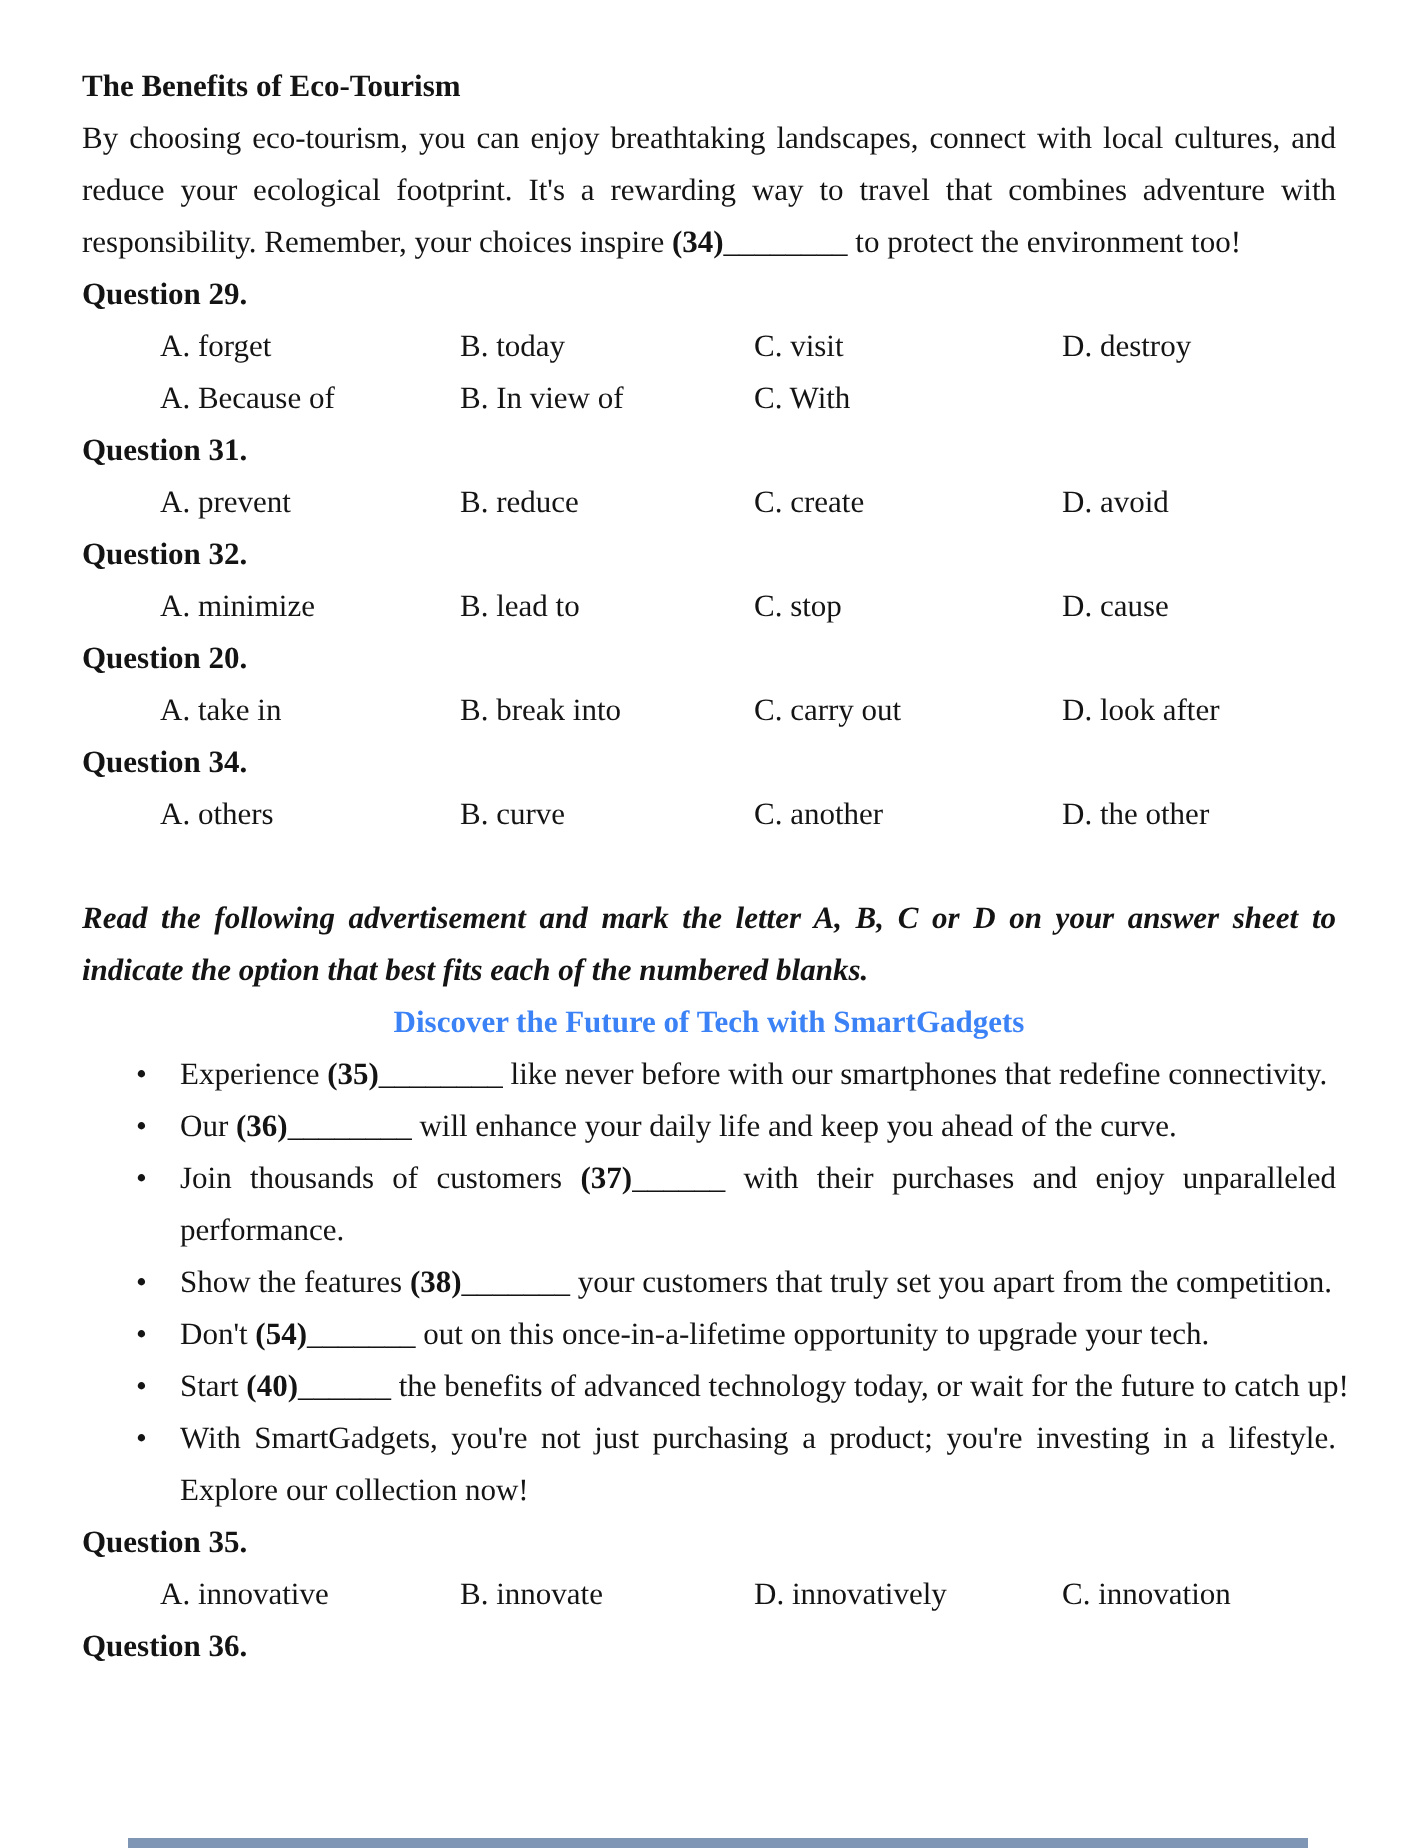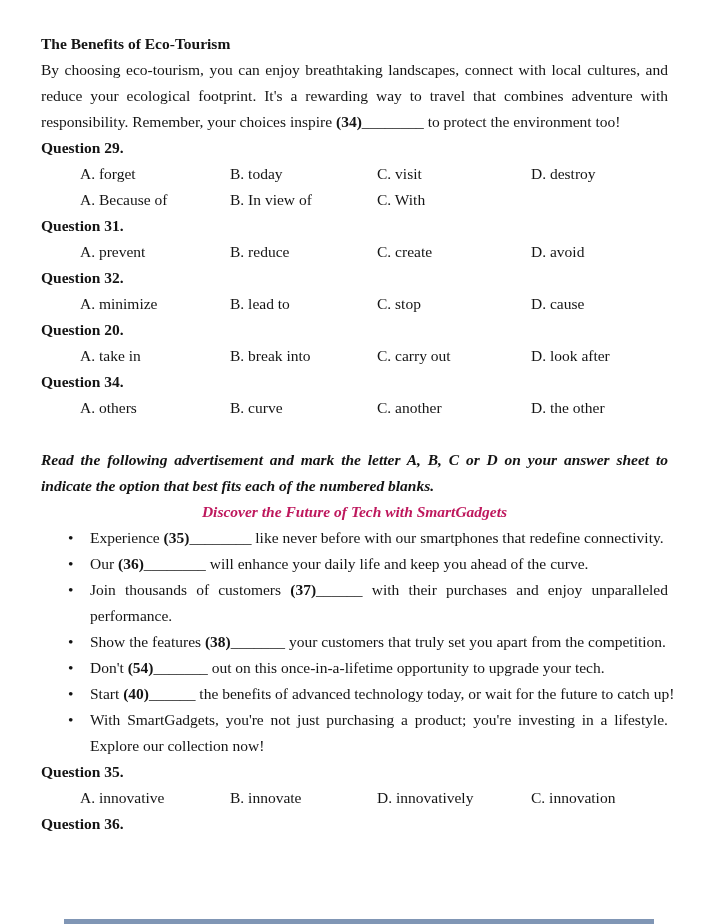--- a/index.html
+++ b/index.html
@@ -80,21 +80,21 @@
       <span>A. others</span>
       <span>B. curve</span>
       <span>C. another</span>
       <span>D. the other</span>
     </div>
 
     <div class="spacer"></div>
 
     <div class="instr">Read the following advertisement and mark the letter A, B, C or D on your answer sheet to indicate the option that best fits each of the numbered blanks.</div>
 
-    <div class="ad-head" style="color: #be185d; font-style: italic;">Discover the Future of Tech with SmartGadgets</div>
+    <div class="ad-head" style="color: #3b82f6;">Discover the Future of Tech with SmartGadgets</div>
 
     <div class="bullet nowrap">
       <span class="dot">•</span>
       <span class="btext"><span>Experience </span><span class="num">(35)</span><span>________ like never before with our smartphones that redefine connectivity.</span></span>
     </div>
 
     <div class="bullet nowrap">
       <span class="dot">•</span>
       <span class="btext"><span>Our </span><span class="num">(36)</span><span>________ will enhance your daily life and keep you ahead of the curve.</span></span>
     </div>

